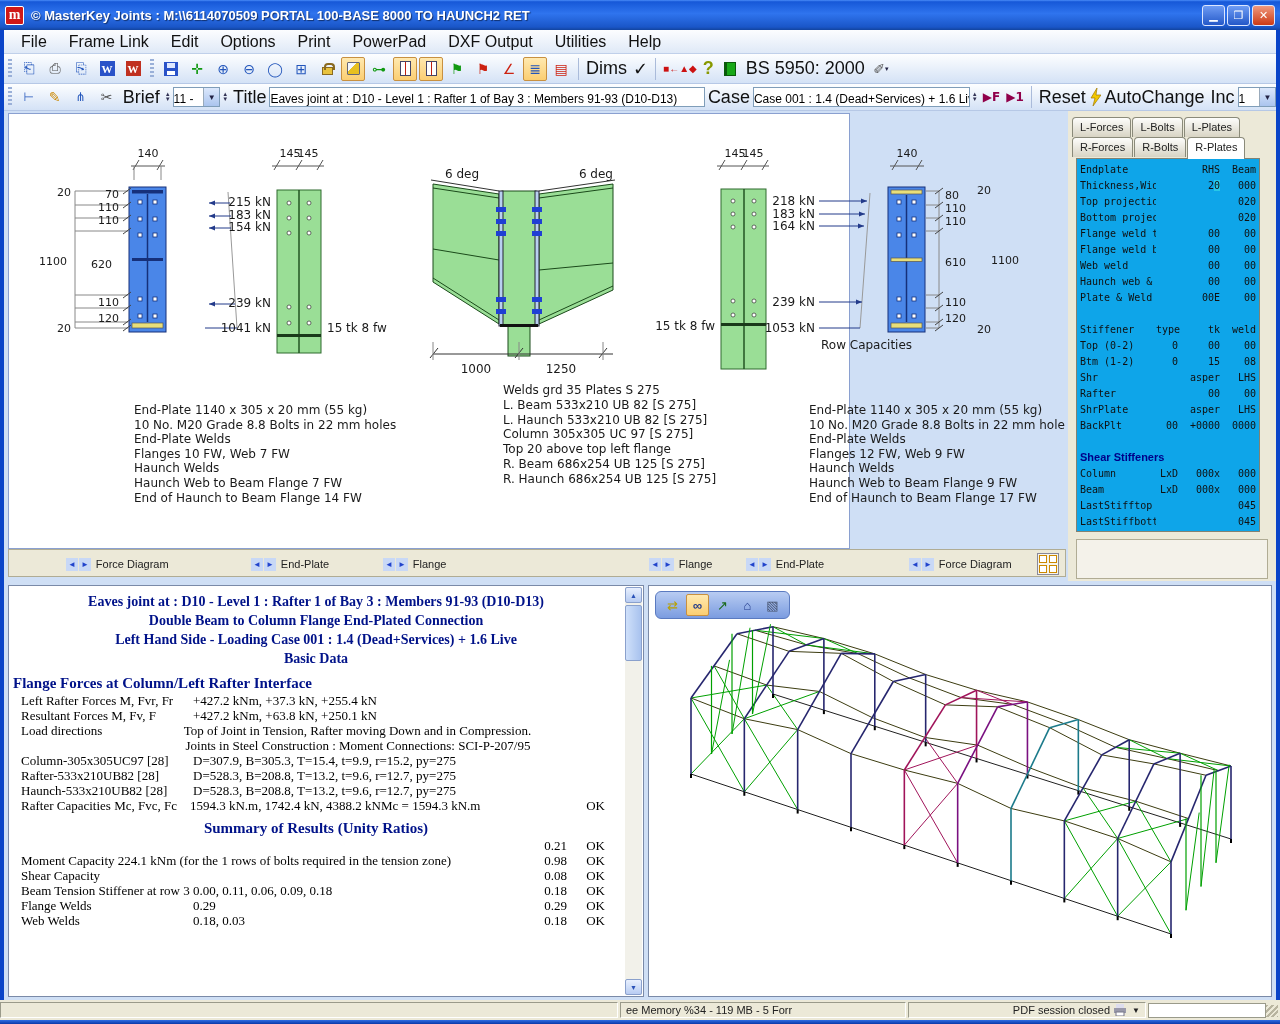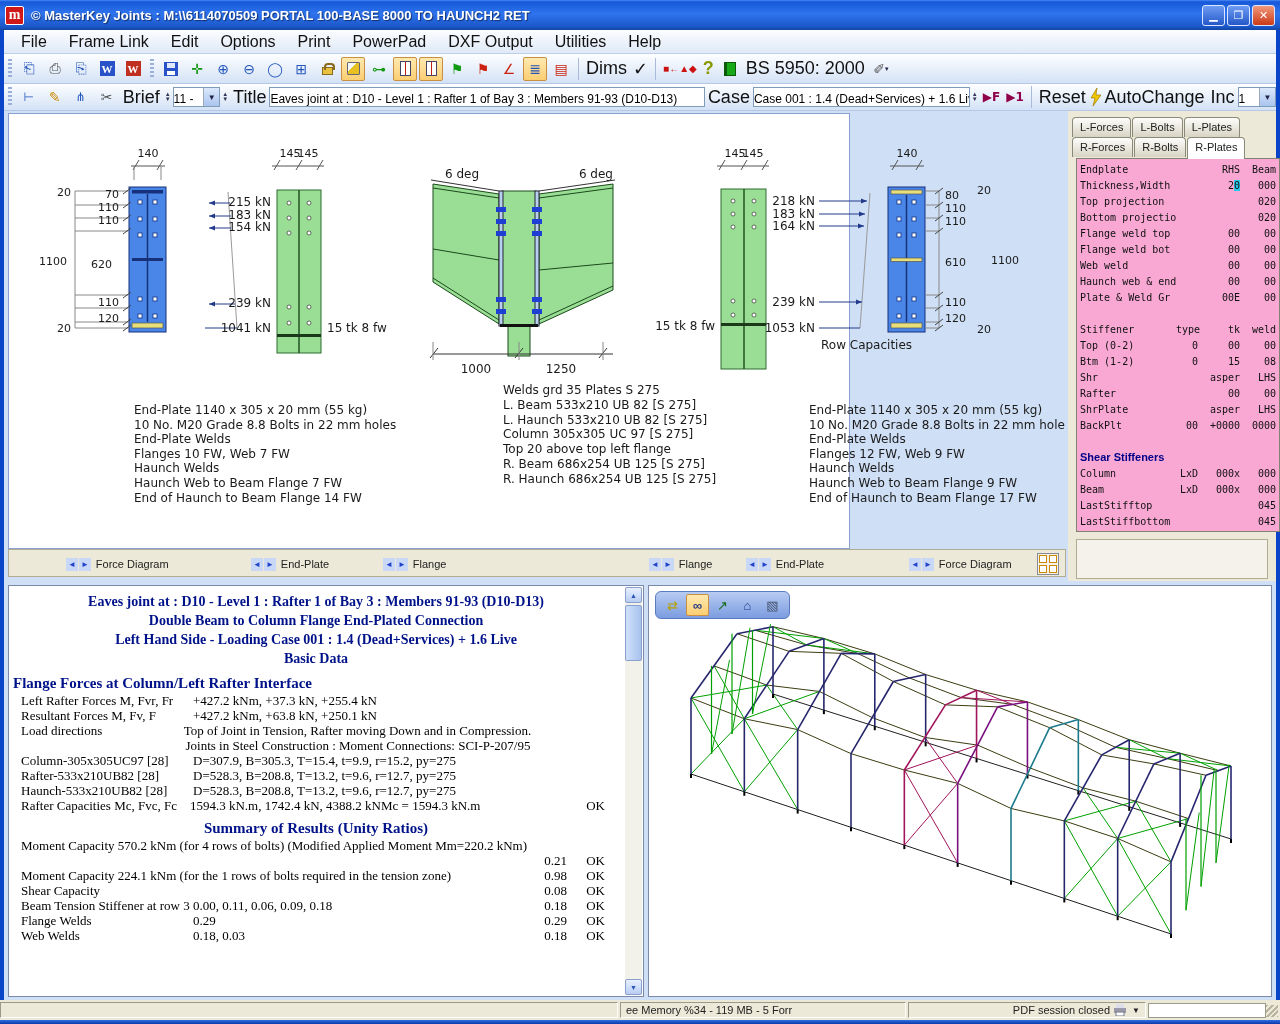--- a/index.html
+++ b/index.html
@@ -48,21 +48,21 @@
 .parr{font-size:8px;color:#2244cc;background:#c8d8f6;padding:2px 2px;margin-right:1px}
 .plab{font-size:11px;color:#222;margin-left:4px;white-space:nowrap}
 #panegrid-btn{position:absolute;right:6px;top:3px;width:22px;height:22px;border:1px solid #889;background:#f6f4ea;display:grid;grid-template-columns:8px 8px;gap:2px;place-content:center}
 #panegrid-btn i{width:8px;height:8px;border:1px solid #c80;background:#fff}
 
 #rightpanel{position:absolute;left:1064px;top:0px;width:208px;height:470px;background:#ece9d8}
 #tabs1,#tabs2{position:absolute;left:4px;display:flex}
 #tabs1{top:6px}#tabs2{top:26px}
 .tab{height:20px;padding:3px 7px 0 7px;font-size:11px;color:#222;border:1px solid #8a8a7a;border-bottom:none;border-radius:4px 4px 0 0;background:linear-gradient(180deg,#fdfdfb,#d8d4c4);margin-right:1px;white-space:nowrap}
 .tab.active{background:#fff;height:22px;position:relative;z-index:2}
-#gridbox{position:absolute;left:8px;top:47px;width:204px;height:374px;background:#f9a8d4;border:1px solid #828272;padding:2px 3px;overflow:hidden}
+#gridbox{position:absolute;left:8px;top:47px;width:184px;height:374px;background:#0ea5e9;border:1px solid #828272;padding:2px 3px;overflow:hidden}
 .grow{display:flex;height:16px;align-items:center;font:10px "DejaVu Sans Mono",monospace;color:#101010}
 .grow .gl{flex:1;white-space:nowrap;overflow:hidden}
 .gc{text-align:right;white-space:nowrap}
 .gc.c1{width:22px}.gc.c2{width:42px}.gc.c3{width:36px}
 .grow.ghead{font:bold 11px "Liberation Sans",sans-serif;color:#000088}
 .sel{background:#27c8e8}
 #rp-empty{position:absolute;left:8px;top:428px;width:192px;height:40px;background:#f4f2ea;border:1px solid #b0ac94}
 
 #reportpanel{position:absolute;left:4px;top:474px;width:636px;height:412px;background:#fff;border:1px solid #7a8aa8}
 #report-content{position:absolute;left:4px;top:6px;width:606px;font-family:"Liberation Serif",serif;font-size:13px;color:#000}
@@ -767,21 +767,20 @@
           </div>
           <div class="rrow">
             <span class="rl">Rafter Capacities Mc, Fvc, Fc</span>
             <span class="rv">1594.3 kN.m,  1742.4 kN,  4388.2 kN</span>
             <span class="rx">Mc = 1594.3 kN.m</span>
             <span class="rr"></span>
             <span class="rs">OK</span>
           </div>
           <div class="rhead center">Summary of Results (Unity Ratios)</div>
           <div class="rrow wide">
-            <span class="rl">Moment Capacity 570.2 kNm (for 4 rows of bolts) (Modified Applied Moment Mm=220.2 kNm)</span>
             <span class="rr"></span>
             <span class="rs"></span>
           </div>
           <div class="rrow">
             <span class="rl"></span>
             <span class="rv"></span>
             <span class="rr">0.21</span>
             <span class="rs">OK</span>
           </div>
           <div class="rrow wide">

